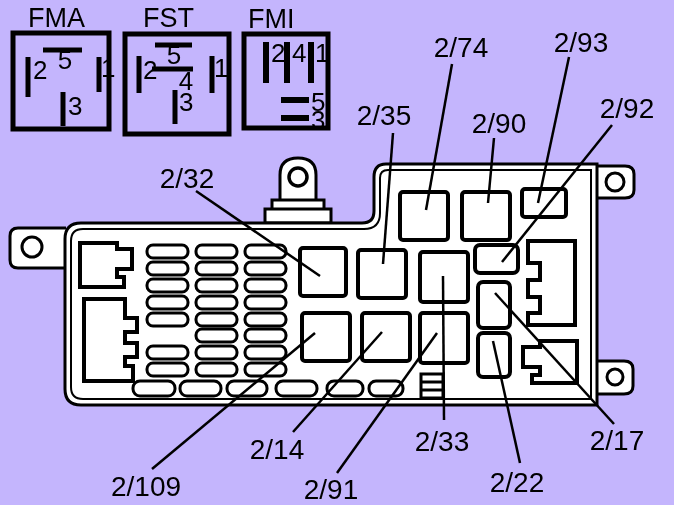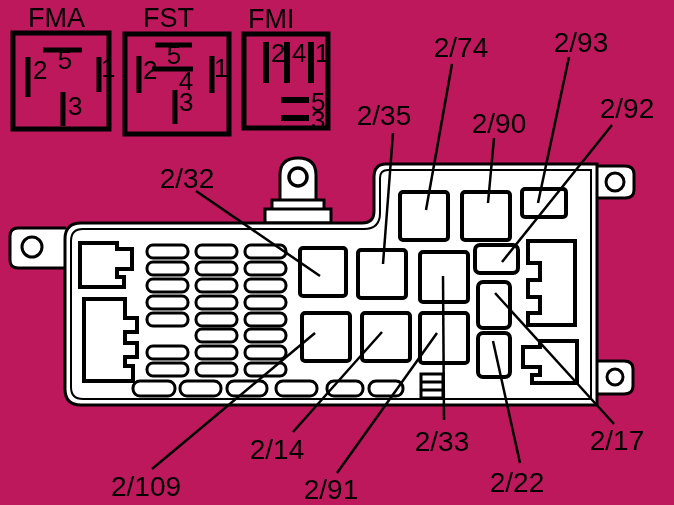--- a/index.html
+++ b/index.html
@@ -1,16 +1,16 @@
 <!DOCTYPE html>
 <html><head>
 <meta charset="utf-8">
 <style>
   html,body{margin:0;padding:0;background:#ffffff;}
-  .stage{width:674px;height:505px;position:relative;background:#be185d;overflow:hidden;}
+  .stage{width:674px;height:505px;position:relative;background:#c4b5fd;overflow:hidden;}
   svg{display:block;}
   .callout{font-family:"Liberation Sans",sans-serif;font-size:28px;fill:#000;text-anchor:middle;}
   .ttl{font-family:"Liberation Sans",sans-serif;font-size:27px;fill:#000;}
   .pin{font-family:"Liberation Sans",sans-serif;font-size:26px;fill:#000;}
   .pinm{font-family:"Liberation Sans",sans-serif;font-size:26px;fill:#000;text-anchor:middle;}
   .ln{stroke:#000;fill:none;}
 </style>
 </head>
 <body>
 

